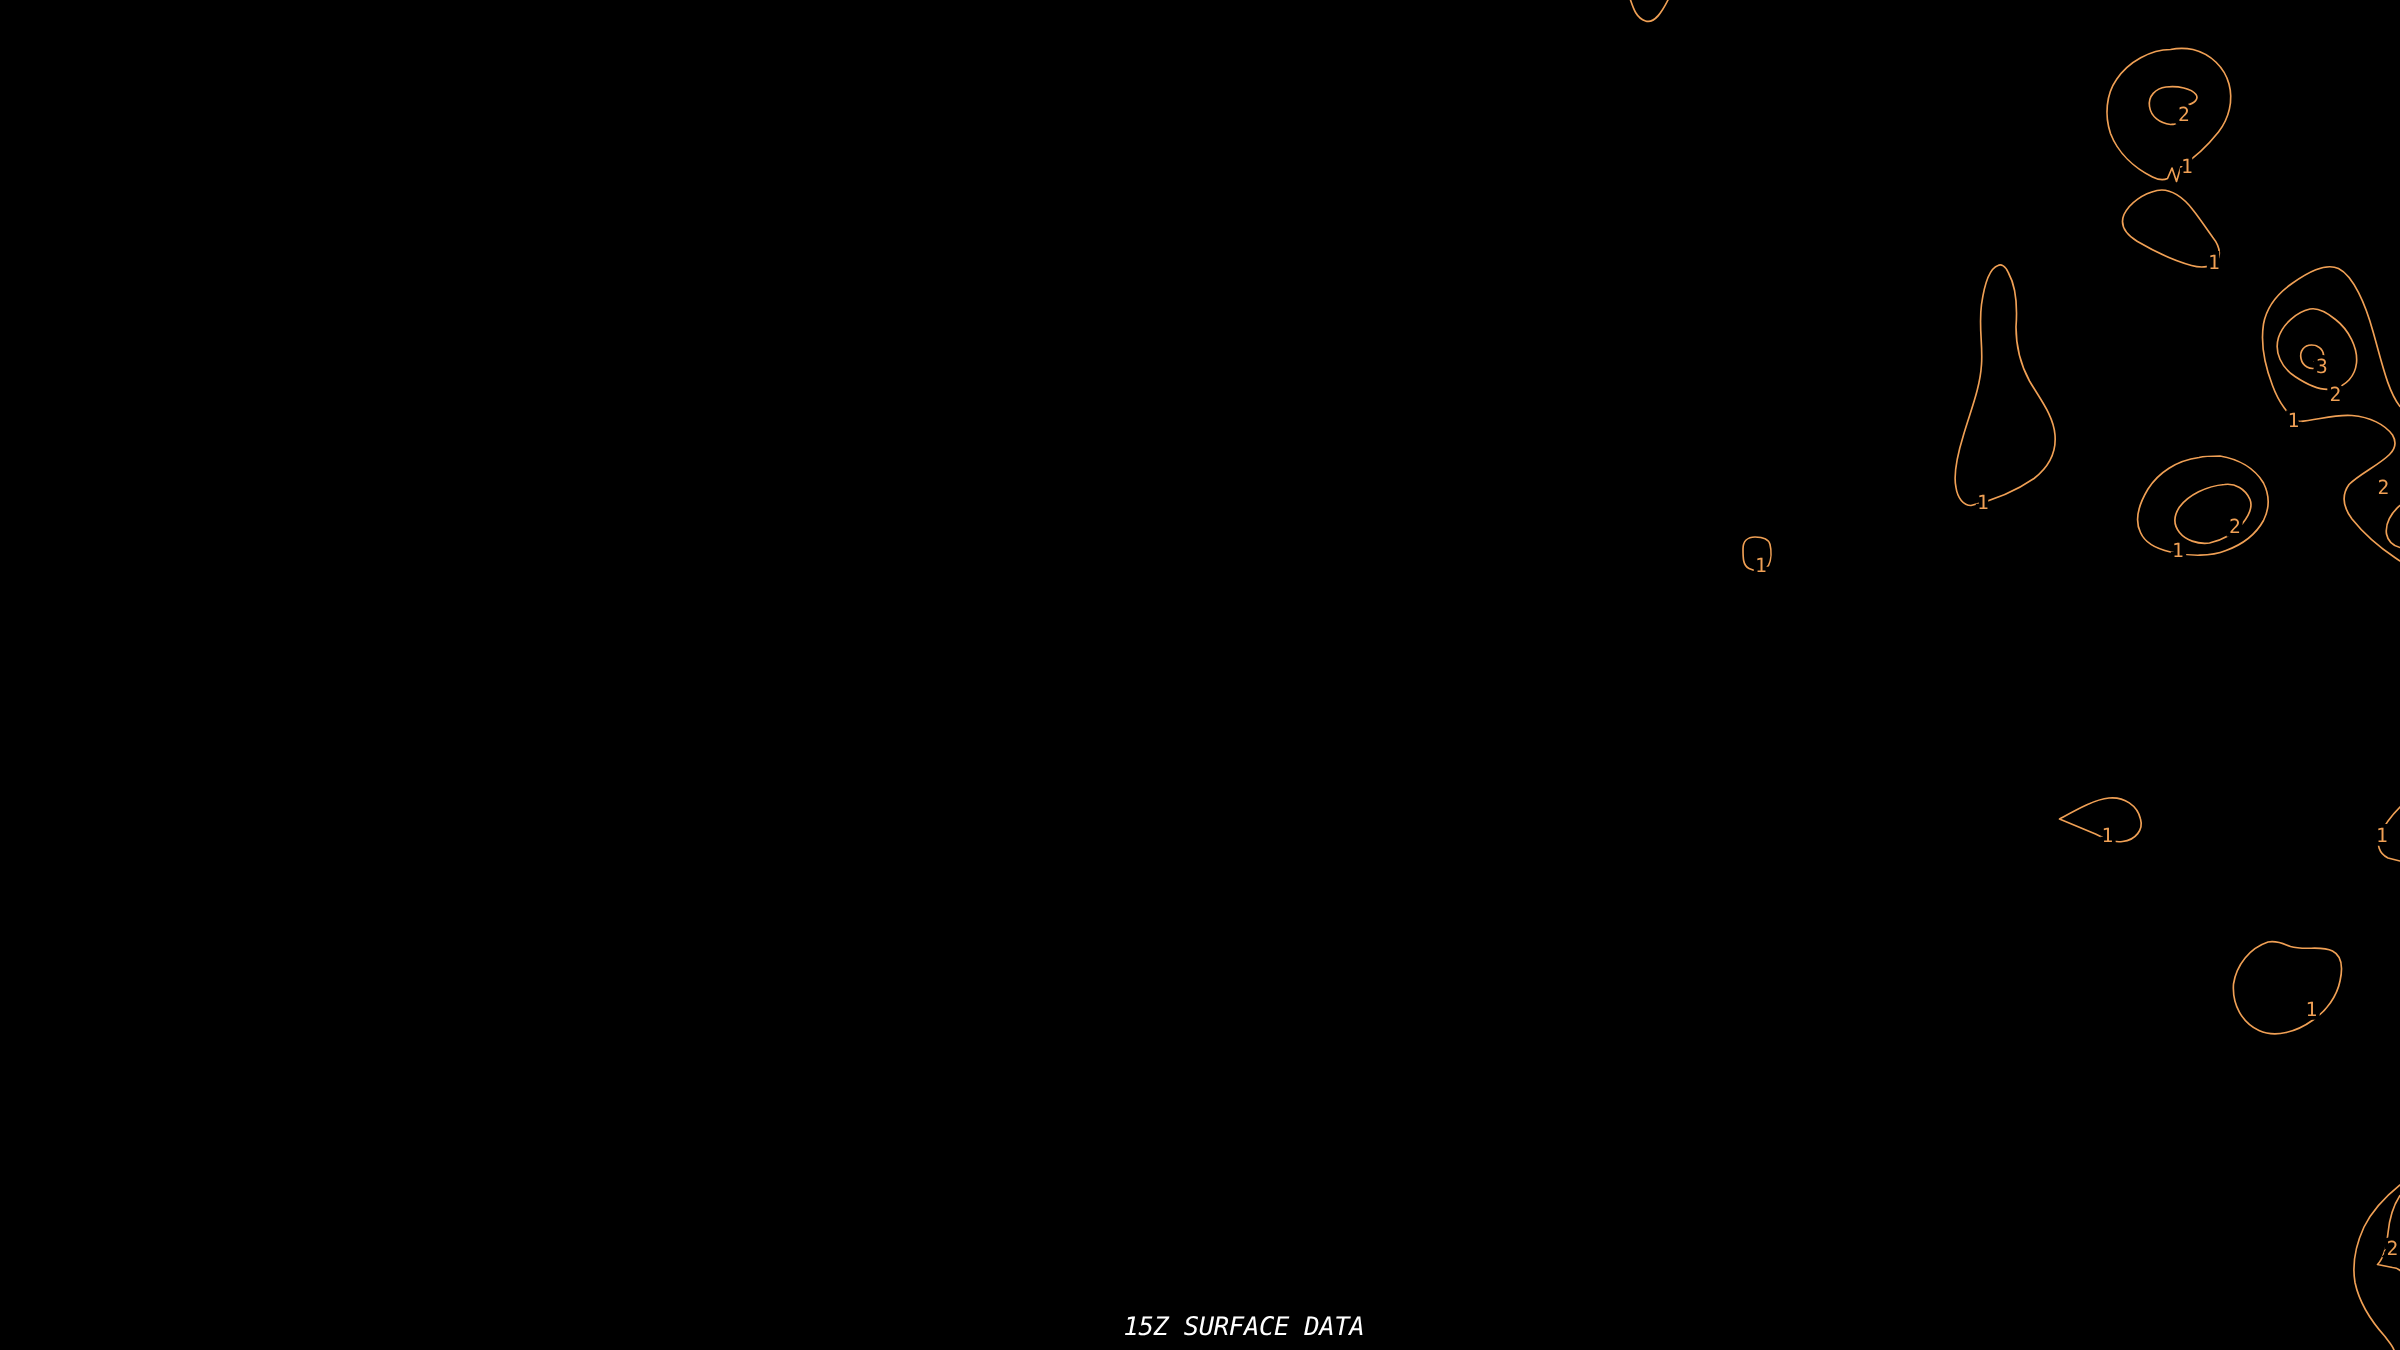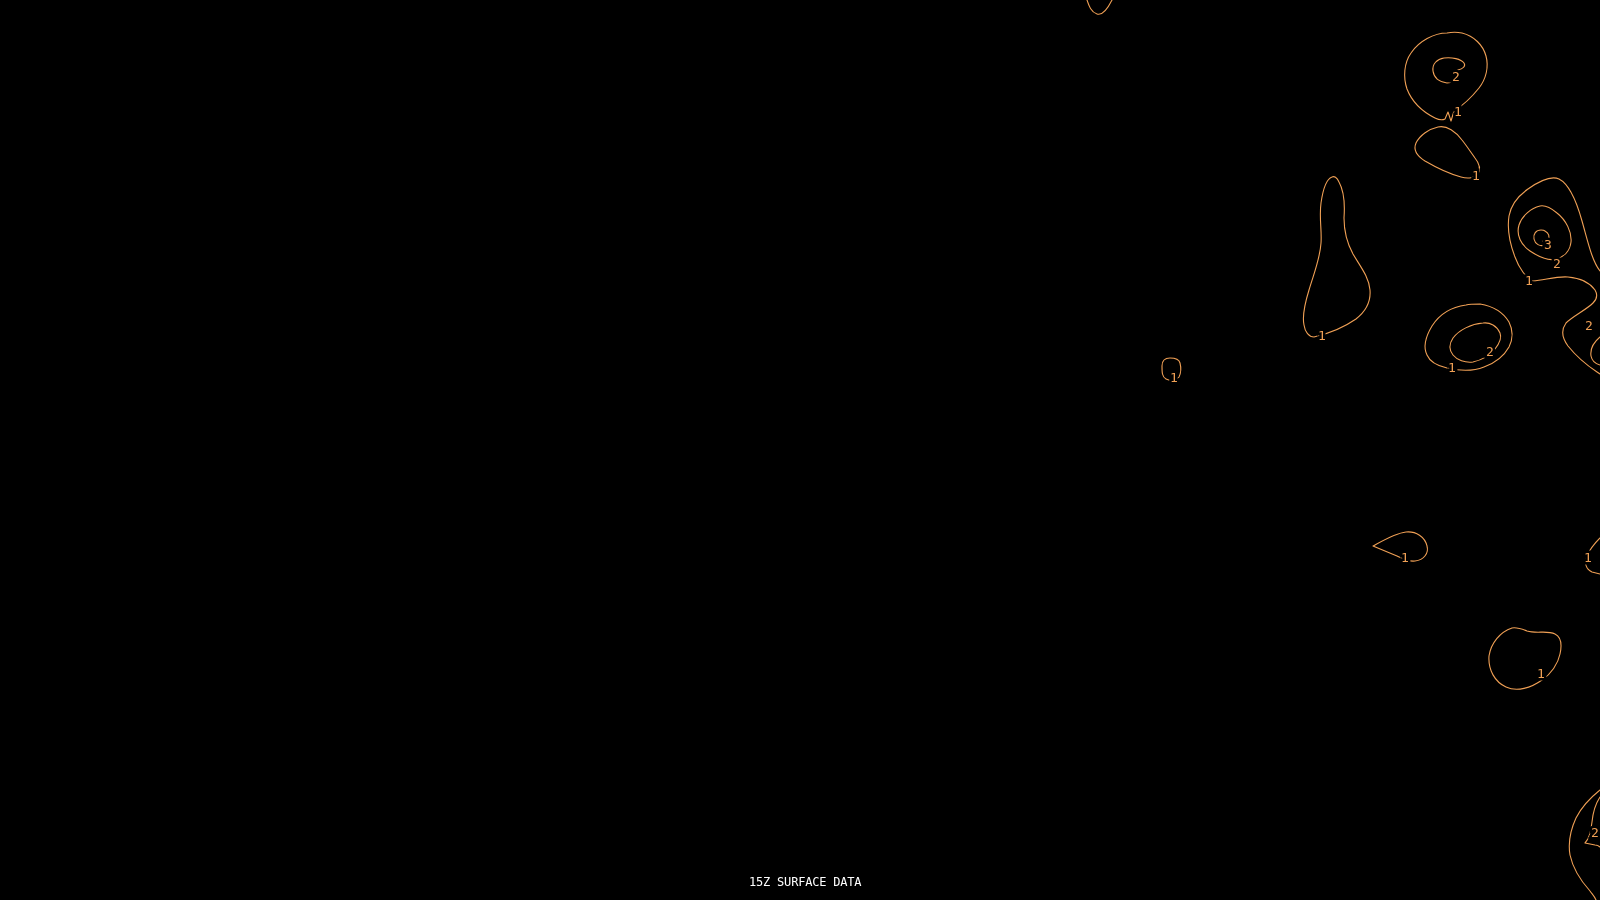--- a/index.html
+++ b/index.html
@@ -40,23 +40,24 @@
     font-family: "DejaVu Sans Mono", monospace;
     font-size: 13px;
     text-anchor: middle;
   }
   .map-title {
     position: absolute;
     left: 749px;
     top: 875px;
     color: var(--title, #FFFFFF);
     font-family: "DejaVu Sans Mono", monospace;
-    font-size: 12px;
+    font-size: 17px;
     letter-spacing: -0.2px;
     white-space: pre;
+    font-style: italic;
   }
 </style>
 </head>
 <body>
 
 <div class="screen">
   <svg class="contour-map" viewBox="0 0 1600 900" xmlns="http://www.w3.org/2000/svg">
       <path d="M 1087 0 C 1089 6, 1091 12, 1097 14 C 1103 16, 1108 8, 1112 0"></path>
       <path d="M 1447 33 C 1434 33, 1419 41, 1411 53 C 1404 63, 1403 77, 1407 89 C 1412 102, 1423 112, 1435 118 C 1439 120, 1443 120, 1445 119 L 1448 112 L 1451 121 L 1454 111 C 1462 106, 1471 98, 1479 88 C 1486 79, 1489 67, 1486 56 C 1483 45, 1474 36, 1462 33 C 1457 32, 1452 32, 1447 33 Z"></path>
       <path d="M 1444 58 C 1437 59, 1432 64, 1433 71 C 1434 78, 1440 82, 1447 83 C 1452 83, 1456 80, 1457 76 L 1452 73 L 1458 70 C 1463 69, 1466 66, 1464 63 C 1461 59, 1452 57, 1444 58 Z"></path>

